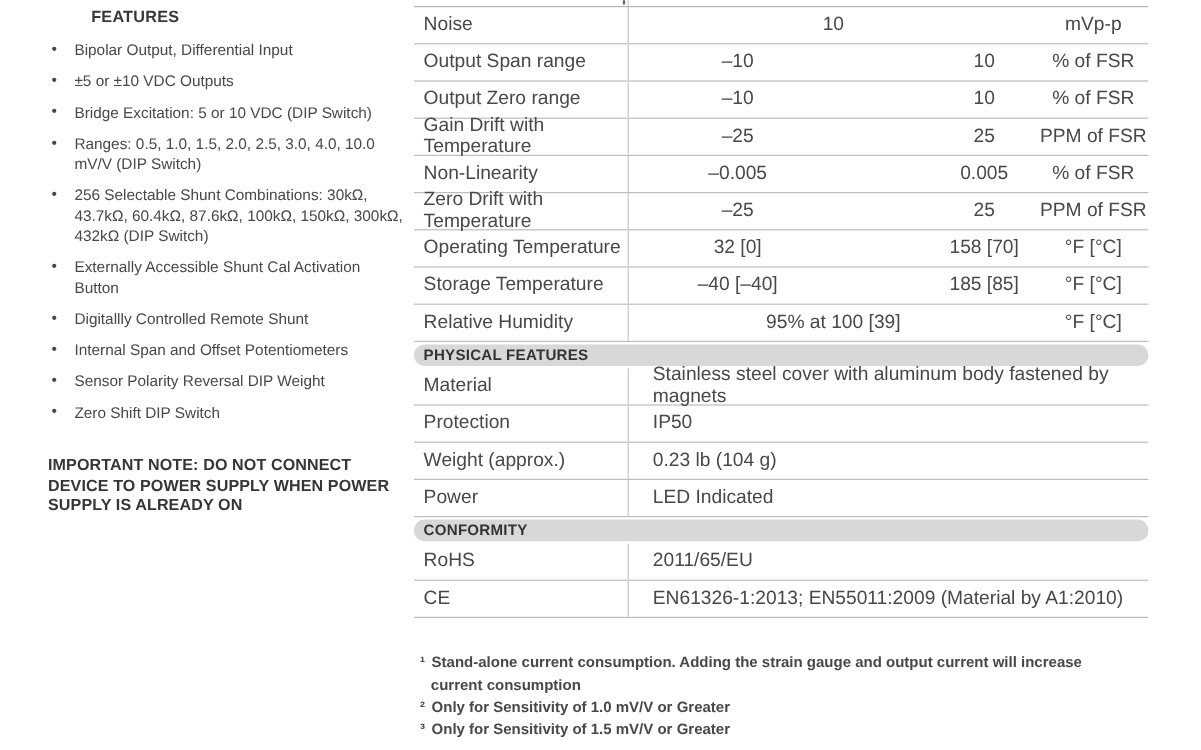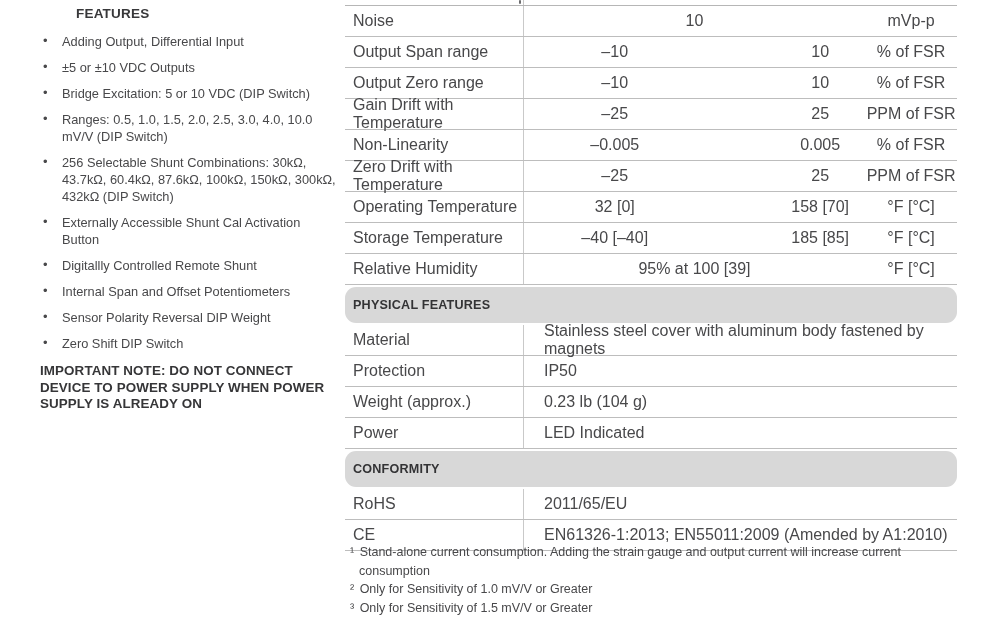--- a/index.html
+++ b/index.html
@@ -22,21 +22,21 @@
   .feature-item {
     position: relative; padding-left: 22px;
     font-size: 12.8px; line-height: 17px; color: #48484a;
     margin-bottom: 9px;
   }
   .bullet {
     position: absolute; left: 3px; top: -1px;
     font-size: 13px; color: #48484a;
   }
   .important-note {
-    margin-top: 11px;
+    margin-top: 28px;
     font-size: 13.4px; font-weight: bold; line-height: 16.5px;
     color: #363638; letter-spacing: 0.1px;
   }
 
   
   .spec-col { position: absolute; left: 345px; top: 0; width: 612px; }
   .partial-row {
     position: relative; height: 5px;
     border-bottom: 1px solid #b6b6b6;
   }
@@ -61,52 +61,52 @@
   .c-vals {
     width: 342px;
     border-left: 1px solid #c9c9c9;
     display: flex; align-items: center;
   }
   .c-min { width: 182px; text-align: center; }
   .c-max { width: 90px; margin-left: auto; text-align: center; }
   .c-span { flex: 1; text-align: center; }
   .c-unit { width: 92px; display: flex; align-items: center; justify-content: center; text-align: center; }
   .band {
-    height: 36px; margin: 2px 0;
+    height: 18px; margin: 2px 0;
     background: #d8d8d8;
     display: flex; align-items: center;
     padding-left: 8px;
     font-size: 12.6px; font-weight: bold; color: #333335;
     letter-spacing: 0.2px;
     border-radius: 11px;
   }
   .kv-value {
     flex: 1;
     border-left: 1px solid #c9c9c9;
     padding-left: 20px;
     display: flex; align-items: center;
   }
 
   
   .footnotes {
     position: absolute; left: 350px; top: 543px; width: 566px;
     font-size: 12.5px; line-height: 18.5px; color: #48484a;
   }
-  .fn { padding-left: 9px; text-indent: -9px; }
+  .fn { padding-left: 9px; text-indent: -9px; font-weight: bold; }
   .fn-marker { letter-spacing: 1px; }
 </style>
 </head>
 <body>
 
 <div class="features-col">
   <div class="features-heading">FEATURES</div>
   <ul class="features-list">
   <li class="feature-item">
     <span class="bullet">•</span>
-    <span>Adding Output, Differential Input</span>
+    <span>Bipolar Output, Differential Input</span>
   </li>
 
   <li class="feature-item">
     <span class="bullet">•</span>
     <span>±5 or ±10 VDC Outputs</span>
   </li>
 
   <li class="feature-item">
     <span class="bullet">•</span>
     <span>Bridge Excitation: 5 or 10 VDC (DIP Switch)</span>
@@ -263,21 +263,21 @@
     <span>CONFORMITY</span>
   </div>
 
   <div class="kv-row">
     <div class="kv-param">RoHS</div>
     <div class="kv-value">2011/65/EU</div>
   </div>
 
   <div class="kv-row">
     <div class="kv-param">CE</div>
-    <div class="kv-value">EN61326-1:2013; EN55011:2009 (Amended by A1:2010)</div>
+    <div class="kv-value">EN61326-1:2013; EN55011:2009 (Material by A1:2010)</div>
   </div>
 </div>
 </div>
 
 <div class="footnotes" id="footnotes">
   <div class="fn">
     <span class="fn-marker">¹ </span><span>Stand-alone current consumption. Adding the strain gauge and output current will increase current consumption</span>
   </div>
 
   <div class="fn">

